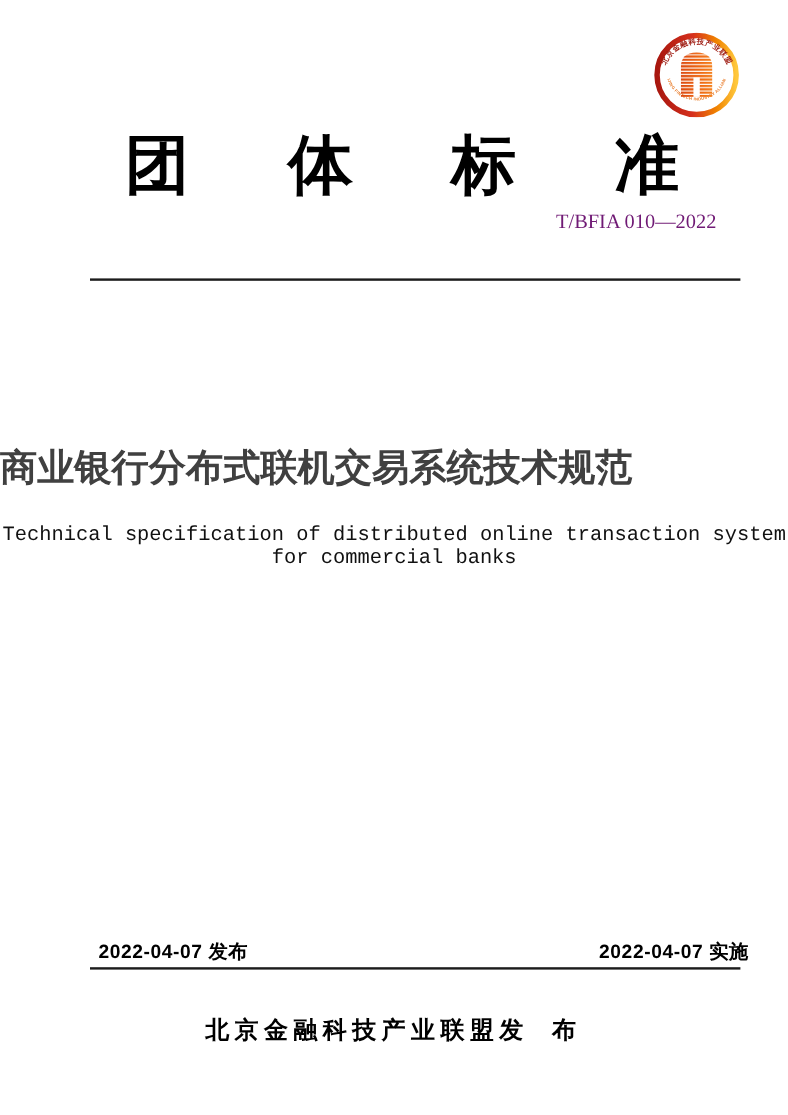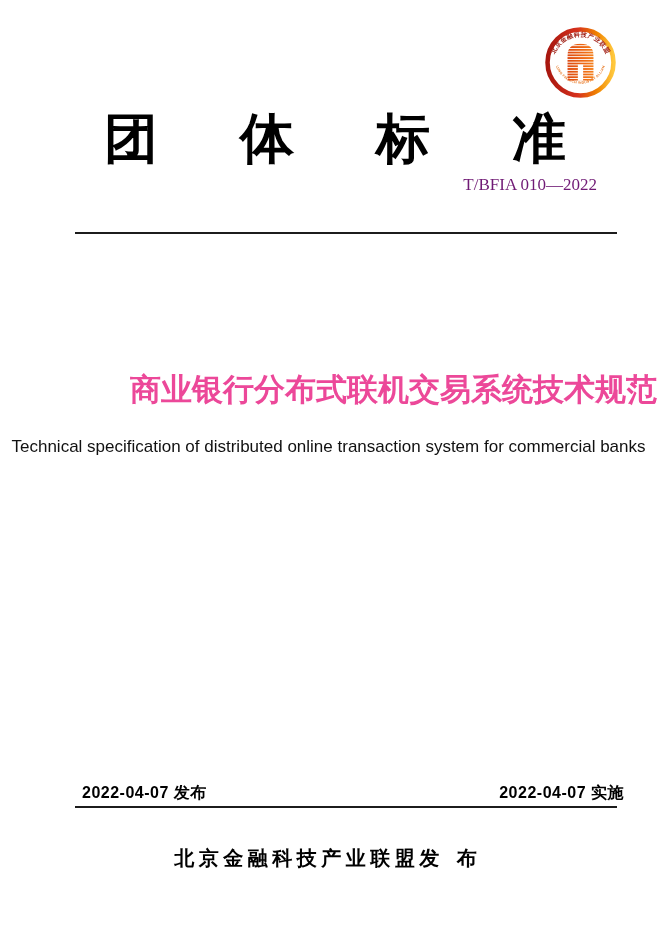--- a/index.html
+++ b/index.html
@@ -66,34 +66,34 @@
     background: #1c1c1c;
   }
   .rule-top { top: 232px; }
   .rule-bottom { top: 806px; }
 
   .title-zh {
     position: absolute;
     left: 0;
     top: 369px;
     width: 657px;
-    text-align: right;
+    text-align: left;
     font-size: 31px;
     font-weight: bold;
     letter-spacing: 0px;
-    color: #ec4899;
+    color: #404040;
   }
 
   .title-en {
     position: absolute;
     left: 0;
     top: 437px;
     width: 657px;
     text-align: center;
-    font-family: Liberation Sans, sans-serif;
+    font-family: Liberation Mono, monospace;
     font-size: 17px;
     color: #111111;
   }
 
   .dates-row {
     position: absolute;
     left: 82px;
     top: 783px;
     width: 542px;
     display: flex;
@@ -110,21 +110,21 @@
     top: 845px;
     width: 657px;
     display: flex;
     justify-content: center;
     align-items: baseline;
     font-size: 20px;
     font-weight: bold;
     color: #000000;
   }
   .publisher-name { letter-spacing: 4.5px; }
-  .publish-label { letter-spacing: 6px; }
+  .publish-label { letter-spacing: 6px; font-family: Liberation Mono, monospace; }
 </style>
 </head>
 <body>
 
 <div class="page">
 
 
   <div class="logo-wrap">
     <svg width="71" height="71" viewBox="0 0 70 70">
       <defs>

